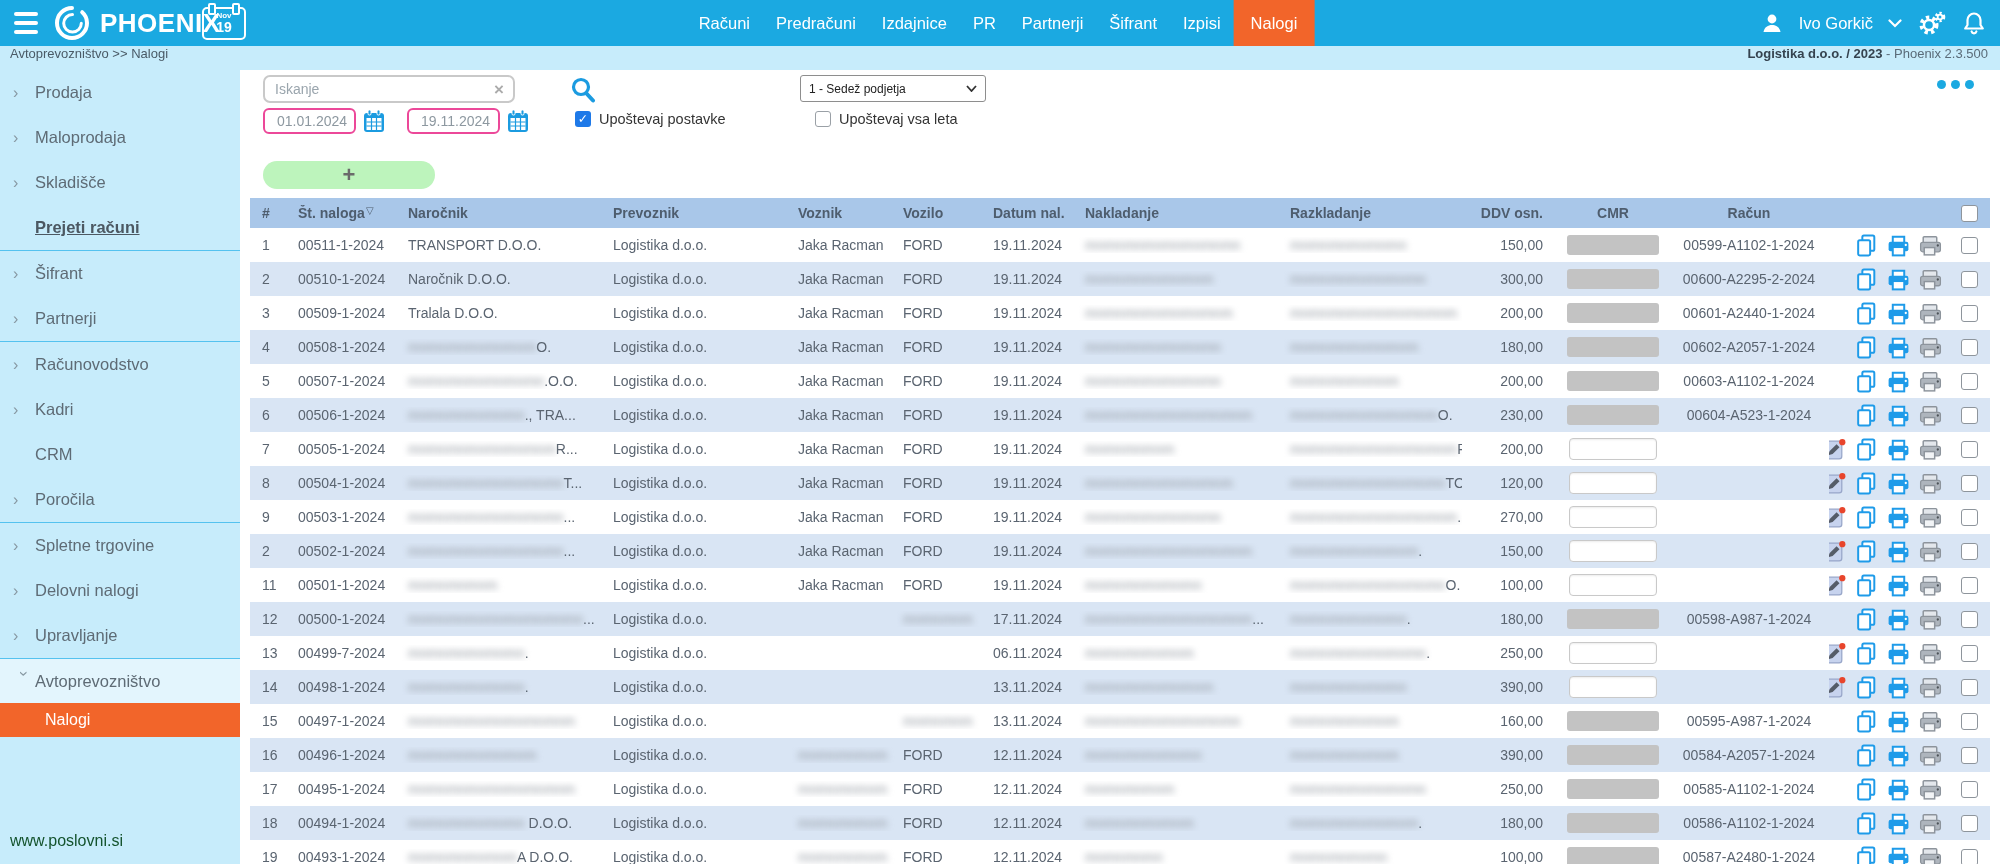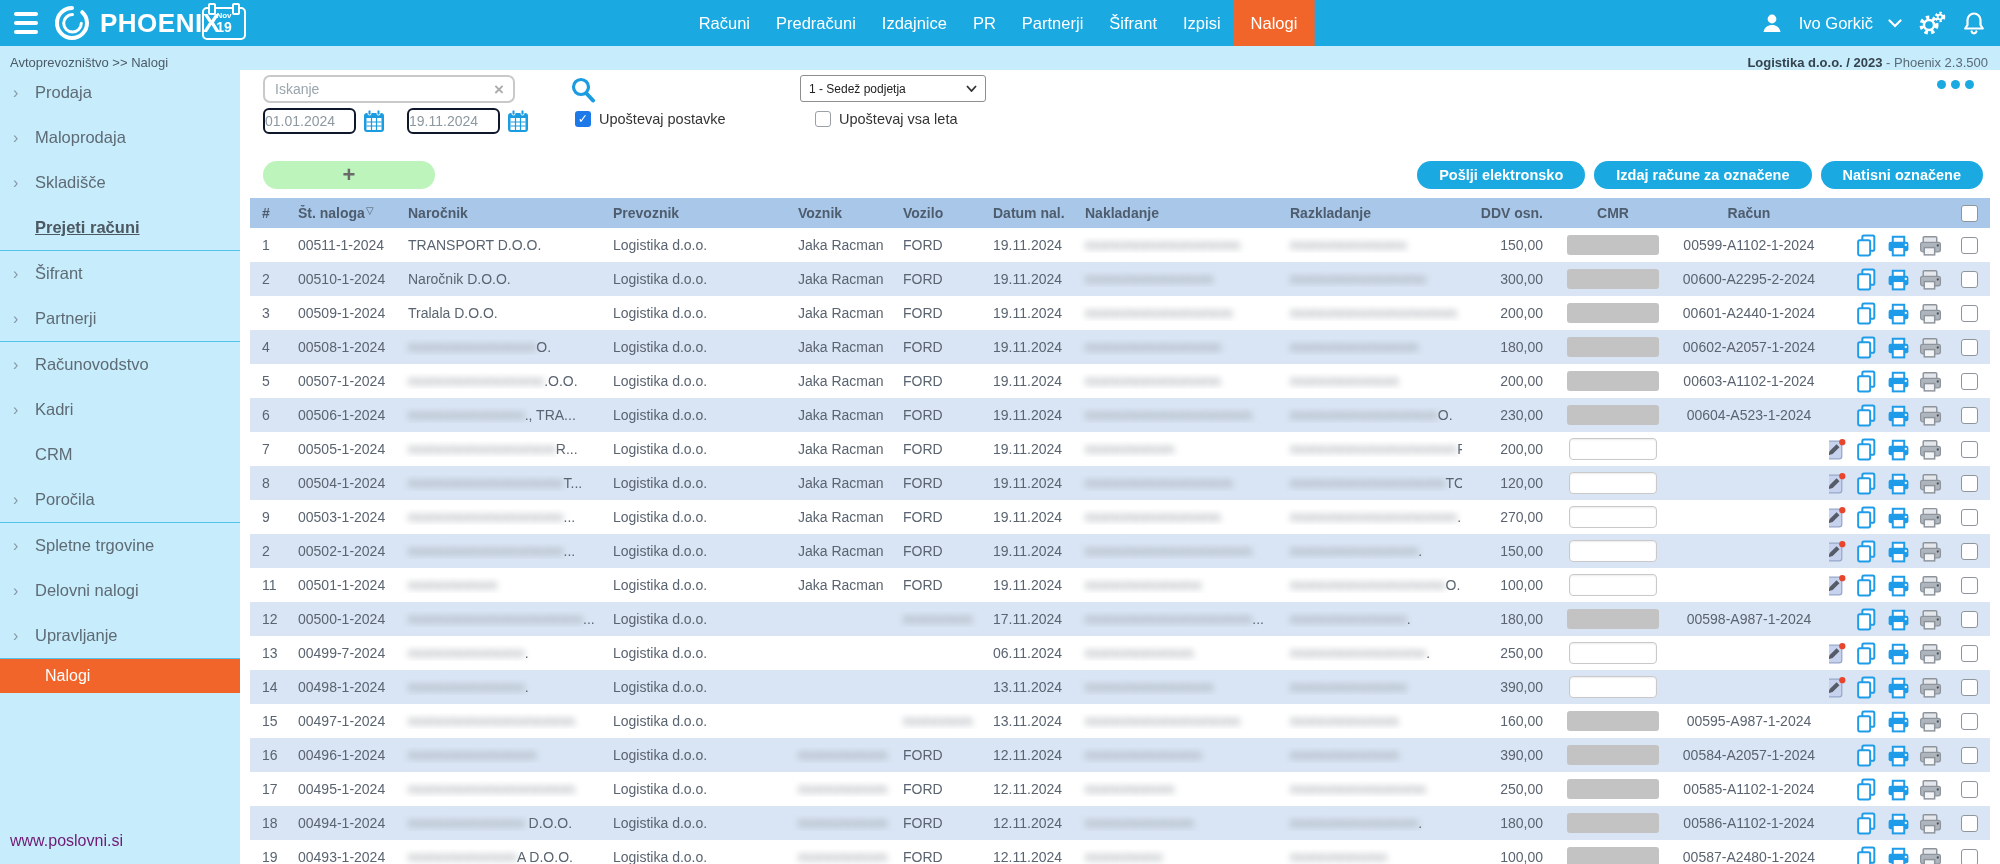--- a/index.html
+++ b/index.html
@@ -18,48 +18,48 @@
   .cal-logo .m{display:block;font-size:8px;font-weight:bold;margin-top:2px;line-height:9px;}
   .cal-logo .d{display:block;font-size:14px;font-weight:bold;line-height:14px;}
   .topnav{position:absolute;left:50%;transform:translateX(-50%);top:0;height:46px;display:flex;}
   .nav-item{line-height:46px;padding:0 13px;color:#fff;font-size:16.5px;cursor:pointer;white-space:nowrap;}
   .nav-item.active{background:#F2652A;padding:0 17px;}
   .user-area{position:absolute;right:14px;top:0;height:46px;display:flex;align-items:center;gap:15px;color:#fff;}
   .user-name{font-size:16.5px;}
   .icon-btn{display:flex;align-items:center;cursor:pointer;}
 
   
-  .crumbbar{position:absolute;top:46px;left:0;width:100%;height:24px;background:#C7ECFB;display:flex;align-items:flex-end;font-size:13px;color:#4A5A66;z-index:4;}
+  .crumbbar{position:absolute;top:46px;left:0;width:100%;height:24px;background:#C7ECFB;display:flex;align-items:flex-start;font-size:13px;color:#4A5A66;z-index:4;}
   .crumb-left{margin-left:10px;}
   .crumb-right{margin-left:auto;margin-right:12px;color:#5A6B78;}
   .crumb-right b{color:#35434F;}
 
   
   .sidebar{position:absolute;top:70px;left:0;width:240px;bottom:0;background:#C7ECFB;z-index:3;}
   .side-item{height:45px;display:flex;align-items:center;font-size:16.5px;color:#5E6B75;cursor:pointer;}
   .side-item .chev{width:22px;margin-left:13px;color:#8899A3;font-size:16px;flex:none;}
   .side-item .chev.down{transform:rotate(90deg) translateX(1px);}
   .side-item.bold .lbl{font-weight:bold;color:#4C5862;text-decoration:underline;}
   .side-item.expanded{background:#E3F5FD;height:44px;}
   .side-item.active{background:#F2652A;color:#fff;height:34px;}
   .side-item.active .lbl{margin-left:10px;font-weight:normal;font-size:16px;}
   .side-div{height:1px;background:#54C2EF;}
-  .side-footer{position:absolute;bottom:14px;left:10px;font-size:16px;color:#701a75;}
+  .side-footer{position:absolute;bottom:14px;left:10px;font-size:16px;color:#14532d;}
 
   
   .main{position:absolute;left:240px;top:70px;right:0;bottom:0;background:#fff;}
   .search-box{position:absolute;left:23px;top:5px;width:252px;height:28px;border:2px solid #C9C9C9;border-radius:7px;display:flex;align-items:center;background:#fff;}
   .search-box input{border:none;outline:none;flex:1;margin-left:8px;font-size:14px;color:#555;font-family:inherit;background:transparent;}
   .search-box input::placeholder{color:#9AA5AD;}
   .clear-x{color:#ABABAB;font-weight:bold;font-size:17px;margin-right:9px;cursor:pointer;line-height:1;}
   .search-icon{position:absolute;left:330px;top:6px;cursor:pointer;}
   .company-select{position:absolute;left:560px;top:5px;width:186px;height:27px;border:1.5px solid #8E8E8E;border-radius:3px;display:flex;align-items:center;font-size:12px;color:#222;background:#fff;cursor:pointer;}
   .company-select .sel-text{margin-left:8px;}
   .company-select svg{margin-left:auto;margin-right:8px;}
-  .date-field{position:absolute;top:38px;height:26px;width:93px;border:2px solid #0f172a;border-radius:6px;font-size:14px;color:#8D98A0;background:#fff;padding-left:0;font-family:inherit;outline:none;}
+  .date-field{position:absolute;top:38px;height:26px;width:93px;border:2px solid #ec4899;border-radius:6px;font-size:14px;color:#8D98A0;background:#fff;padding-left:12px;font-family:inherit;outline:none;}
   .cal-btn{position:absolute;top:39px;cursor:pointer;}
   .chk-row{position:absolute;top:41px;display:flex;align-items:center;gap:8px;font-size:14.5px;color:#333;}
   .chk{width:16px;height:16px;border-radius:3px;flex:none;cursor:pointer;}
   .chk.checked{background:#1E79E8;color:#fff;font-size:12.5px;font-weight:bold;display:flex;align-items:center;justify-content:center;line-height:1;}
   .chk.un{background:#fff;border:1.5px solid #9AA0A6;}
   .add-btn{position:absolute;left:23px;top:91px;width:172px;height:28px;border-radius:14px;background:#BDF4BC;display:flex;align-items:center;justify-content:center;color:#6A6A6A;font-size:22px;font-weight:bold;cursor:pointer;line-height:1;}
   .actions{position:absolute;right:17px;top:91px;display:flex;gap:9px;}
   .action-btn{height:28px;border-radius:14px;background:#1BA9E1;color:#fff;font-size:14.5px;font-weight:bold;display:flex;align-items:center;padding:0 22px;cursor:pointer;white-space:nowrap;}
   .dots{position:absolute;right:26px;top:10px;display:flex;gap:5px;cursor:pointer;}
   .dots i{width:9px;height:9px;border-radius:50%;background:#1BA9E1;}
@@ -202,20 +202,24 @@
       </div>
       <div class="side-item">
         <span class="chev">›</span>
         <span class="lbl">Delovni nalogi</span>
       </div>
       <div class="side-item">
         <span class="chev">›</span>
         <span class="lbl">Upravljanje</span>
       </div>
       <div class="side-div"></div>
+      <div class="side-item expanded">
+        <span class="chev down">›</span>
+        <span class="lbl">Avtoprevozništvo</span>
+      </div>
       <div class="side-item active child">
         <span class="chev"></span>
         <span class="lbl">Nalogi</span>
       </div>
     </div>
   <div class="side-footer">www.poslovni.si</div>
 </div>
 
 <div class="main">
 
@@ -269,25 +273,20 @@
   </div>
 
   <div class="dots">
       <i></i>
       <i></i>
       <i></i>
     </div>
 
   <div class="add-btn">+</div>
 
-  <div class="actions">
-    <div class="action-btn">Pošlji elektronsko</div>
-    <div class="action-btn">Izdaj račune za označene</div>
-    <div class="action-btn">Natisni označene</div>
-  </div>
 
   <div class="table">
     <div class="thead">
         <div class="th c-num">#</div>
         <div class="th ">Št. naloga<span class="sort">▽</span></div>
         <div class="th ">Naročnik</div>
         <div class="th ">Prevoznik</div>
         <div class="th ">Voznik</div>
         <div class="th ">Vozilo</div>
         <div class="th ">Datum nal.</div>

